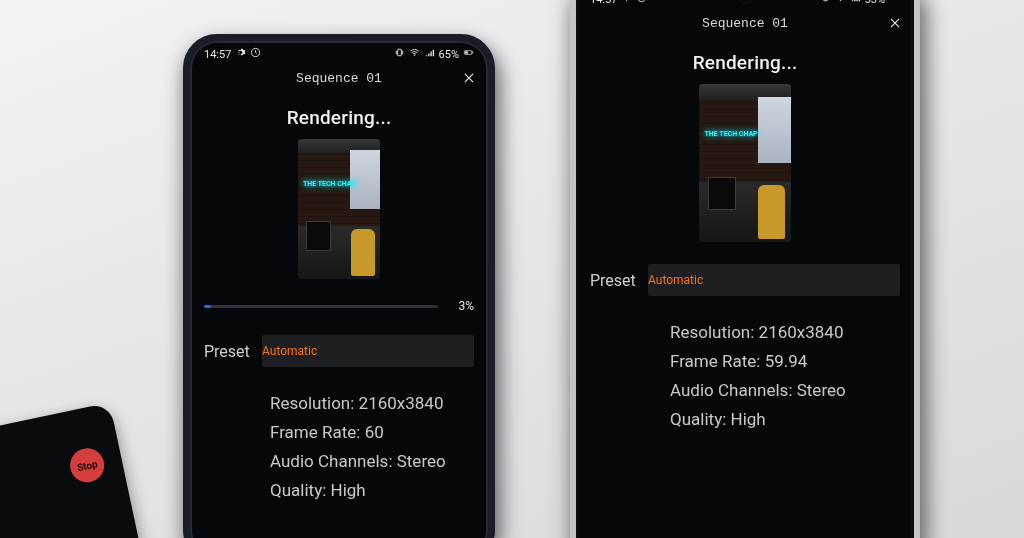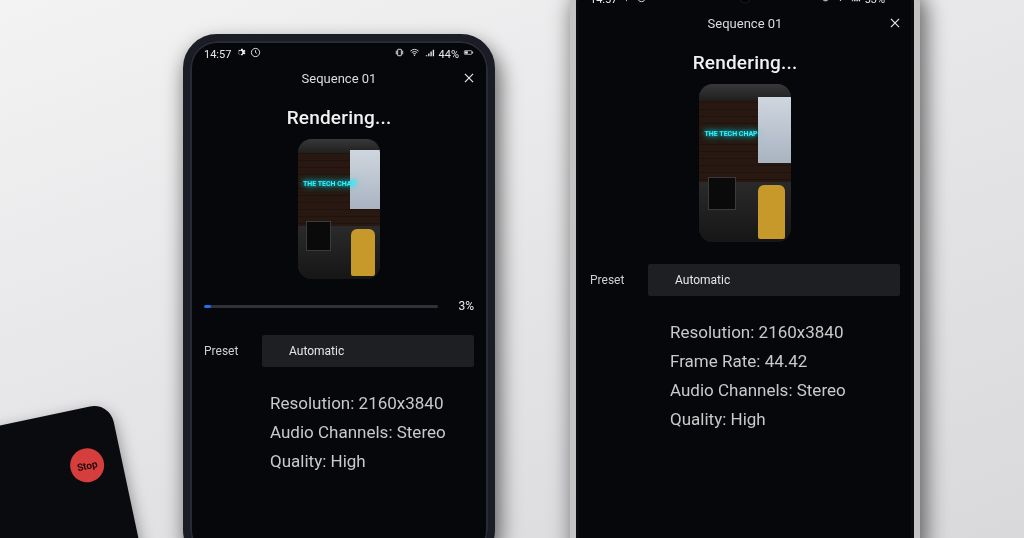--- a/index.html
+++ b/index.html
@@ -12,28 +12,28 @@
 
   .screen{position:relative;flex:1;width:100%;box-sizing:border-box;color:#e6e6e6;}
 
   
   .status{display:flex;justify-content:space-between;align-items:center;font-size:11px;padding:6px 14px 2px;color:#e9e9e9;}
   .st-left,.st-right{display:flex;gap:4px;align-items:center;justify-content:flex-end;}
   .st-icons svg{width:11px;height:11px;fill:#eaeaea;}
 
   
   .hdr{display:flex;align-items:center;justify-content:center;position:relative;padding:8px 12px 6px;}
-  .hdr-title{font-size:13px;color:#dcdcdc;}
+  .hdr-title{font-size:13px;color:#dcdcdc;font-family:Liberation Mono, monospace;}
   .hdr-close{position:absolute;right:12px;top:8px;line-height:1;}
   .hdr-close svg{width:14px;height:14px;stroke:#eaeaea;stroke-width:2;fill:none;}
 
   h1.rendering{font-weight:500;font-size:19px;margin:14px 0 10px;text-align:center;color:#f1f1f1;letter-spacing:0.2px;}
 
   
-  .preview{margin:6px auto 0;position:relative;border-radius:14px;overflow:hidden;}
+  .preview{margin:6px auto 0;position:relative;border-radius:4px;overflow:hidden;}
   .p1 .preview{width:82px;height:140px;}
   .p2 .preview{width:92px;height:158px;}
   .prev-bg{position:absolute;inset:0;}
   .brick{position:absolute;inset:0;background:
     linear-gradient(rgba(20,12,8,0.5),rgba(20,12,8,0.5)),
     repeating-linear-gradient(0deg,#3b241a 0 6px,#2c1a12 6px 7px),
     repeating-linear-gradient(90deg,rgba(0,0,0,0.15) 0 14px,rgba(0,0,0,0) 14px 28px);
   }
   .ceiling{position:absolute;left:0;top:0;right:0;height:10%;background:linear-gradient(#383838,#202020);}
   .window{position:absolute;right:0;top:8%;width:36%;height:42%;background:linear-gradient(#cfd6df,#a9b3c1);}
@@ -43,22 +43,22 @@
   .neon{position:absolute;left:6%;top:30%;right:28%;font-size:7px;font-weight:700;color:#2ef3ff;text-shadow:0 0 4px #0ee5ff,0 0 8px #0ee5ff;line-height:1;white-space:nowrap;}
 
   
   .progress-row{display:flex;align-items:center;gap:10px;margin:20px 14px 0;}
   .track{flex:1;height:3px;background:#2f3236;border-radius:2px;position:relative;overflow:hidden;}
   .fill{position:absolute;left:0;top:0;bottom:0;background:#1e6ef0;border-radius:2px;}
   .pct{font-size:12px;color:#eaeaea;min-width:26px;text-align:right;}
 
   
   .preset-row{display:flex;align-items:center;gap:14px;margin:22px 14px 0;}
-  .preset-label{font-size:12px;color:#cfcfcf;width:44px;}
-  .preset-box{flex:1;background:#1d1f22;padding:9px 27px;font-size:12px;color:#e5e5e5;border-radius:2px;}
+  .preset-label{font-size:16px;color:#cfcfcf;width:44px;}
+  .preset-box{flex:1;background:#1d1f22;padding:9px 0;font-size:12px;color:#f97316;border-radius:2px;}
 
   
   .details{margin:22px 0 0 80px;font-size:17px;line-height:1.7;color:#c9c9c9;}
   .p2 .details{margin-left:94px;}
   .p2 .punch{position:absolute;top:8px;left:50%;transform:translateX(-50%);width:8px;height:8px;border-radius:50%;background:#000;box-shadow:0 0 0 2px #111;}
 
   
   .corner-dev{position:absolute;left:-40px;bottom:-40px;width:150px;height:120px;background:#0a0b0f;border-radius:20px;transform:rotate(-12deg);box-shadow:0 6px 16px rgba(0,0,0,0.4);display:flex;align-items:flex-start;justify-content:flex-end;padding:40px 18px 0 0;}
   .corner-btn{background:#d63d3d;color:#1a0606;border-radius:50%;width:34px;height:34px;display:flex;align-items:center;justify-content:center;font-size:10px;font-weight:600;}
 </style>
@@ -88,21 +88,21 @@
                 <rect x="8" y="5" width="8" height="14" rx="1" fill="none" stroke="#eaeaea" stroke-width="2"></rect>
                 <path d="M5 8v8M19 8v8" stroke="#eaeaea" stroke-width="2"></path>
               </svg></span>
           <span class="st-icons"><svg viewBox="0 0 24 24">
                 <path d="M3 9a14 14 0 0118 0M6 12a10 10 0 0112 0M9 15a6 6 0 016 0" fill="none" stroke="#eaeaea" stroke-width="2"></path>
                 <circle cx="12" cy="18" r="1.5"></circle>
               </svg></span>
           <span class="st-icons"><svg viewBox="0 0 24 24">
                 <path d="M4 18h3v2H4zM9 14h3v6H9zM14 10h3v10h-3zM19 6h3v14h-3z"></path>
               </svg></span>
-          <span>44%</span>
+          <span>65%</span>
           <span class="st-icons"><svg viewBox="0 0 24 24">
                 <rect x="3" y="8" width="16" height="8" rx="1" fill="none" stroke="#eaeaea" stroke-width="1.5"></rect>
                 <rect x="4.5" y="9.5" width="6" height="5"></rect>
                 <rect x="20" y="10" width="2" height="4"></rect>
               </svg></span>
         </div>
       </div>
 
       <div class="hdr">
         <span class="hdr-title">Sequence 01</span>
@@ -134,20 +134,21 @@
         <span class="pct">3%</span>
       </div>
 
       <div class="preset-row">
         <span class="preset-label">Preset</span>
         <div class="preset-box"><span>Automatic</span></div>
       </div>
 
       <div class="details">
         <div>Resolution: 2160x3840</div>
+        <div>Frame Rate: 60</div>
         <div>Audio Channels: Stereo</div>
         <div>Quality: High</div>
       </div>
     </div>
   </div>
 
   <div class="phone p2">
     <div class="screen">
       <div class="punch"></div>
       <div class="status">
@@ -207,21 +208,21 @@
       </div>
 
 
       <div class="preset-row">
         <span class="preset-label">Preset</span>
         <div class="preset-box"><span>Automatic</span></div>
       </div>
 
       <div class="details">
         <div>Resolution: 2160x3840</div>
-        <div>Frame Rate: 44.42</div>
+        <div>Frame Rate: 59.94</div>
         <div>Audio Channels: Stereo</div>
         <div>Quality: High</div>
       </div>
     </div>
   </div>
 
   <div class="corner-dev">
     <div class="corner-btn">
         <span>Stop</span>
       </div>

